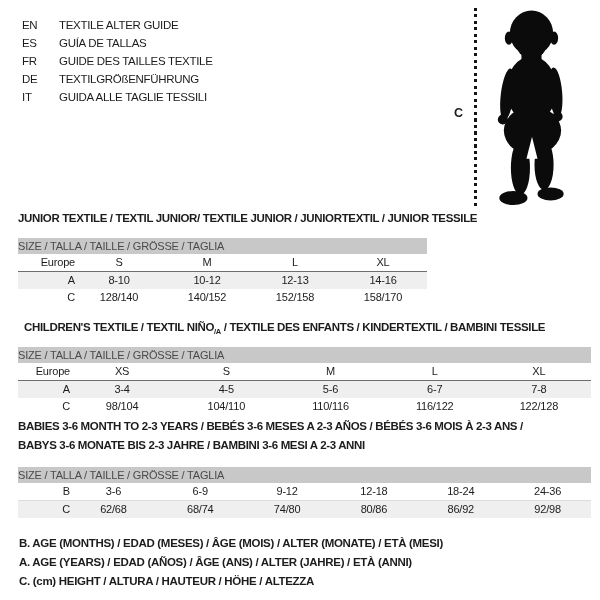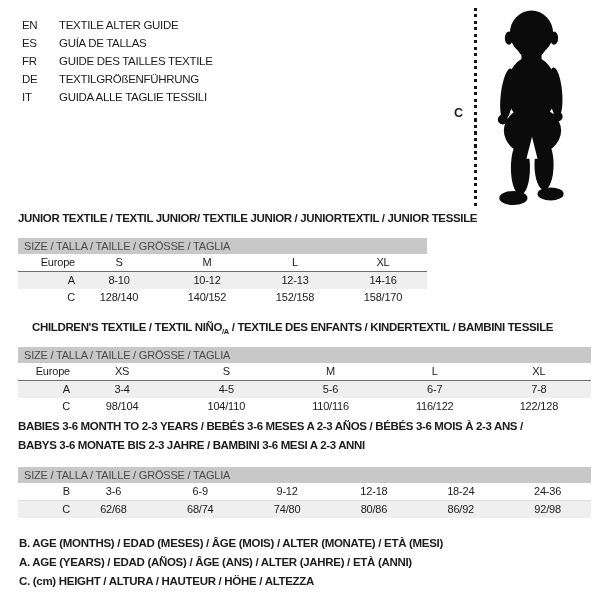--- a/index.html
+++ b/index.html
@@ -17,35 +17,35 @@
 
   
   .height-line{left:474px;top:8px;width:2.5px;height:199px;
     background:repeating-linear-gradient(to bottom,#151515 0 3px,transparent 3px 6.5px);}
   .height-label{left:454px;top:106px;font-weight:bold;font-size:12.5px;}
   .figure-svg{left:485px;top:8px;}
 
   
   .tbl-title{font-weight:bold;font-size:11.5px;letter-spacing:-0.35px;white-space:nowrap;line-height:19px;}
   .size-bar{height:16px;line-height:16px;background:#c8c8c8;color:#4a4a4a;
-    font-size:11px;letter-spacing:-0.2px;padding-left:6px;font-weight:normal;}
+    font-size:11px;letter-spacing:-0.2px;font-weight:normal;}
   .grid-row{display:grid;height:17px;line-height:17px;font-size:11px;letter-spacing:-0.2px;}
   .cols-5{grid-template-columns:57px repeat(4,1fr);}
   .cols-6{grid-template-columns:52px repeat(5,1fr);}
   .cols-7{grid-template-columns:52px repeat(6,1fr);}
   .cell{text-align:center;}
   .cell-lbl{text-align:right;padding-left:6px;}
   .row-euro{background:#ffffff;border-bottom:1px solid #6e6e6e;}
   .row-first{background:#ffffff;border-bottom:1px solid #dcdcdc;}
   .row-shade{background:#efefef;}
   .row-plain{background:#ffffff;}
 
   .t1-title{left:18px;top:209px;}
   .t1-table{left:18px;top:238px;width:409px;}
-  .t2-title{left:32px;top:318px;}
+  .t2-title{left:24px;top:318px;}
   .t2-table{left:18px;top:347px;width:573px;}
   .t3-title{left:18px;top:405px;margin-top:12px;}
   .t3-table{left:18px;top:467px;width:573px;}
   sub.title-sub{font-size:7.5px;font-weight:bold;}
 
   
   .footnotes{left:19px;top:534px;}
   .footnote{font-weight:bold;font-size:11.5px;letter-spacing:-0.3px;line-height:19px;white-space:nowrap;}
 </style>
 </head>

